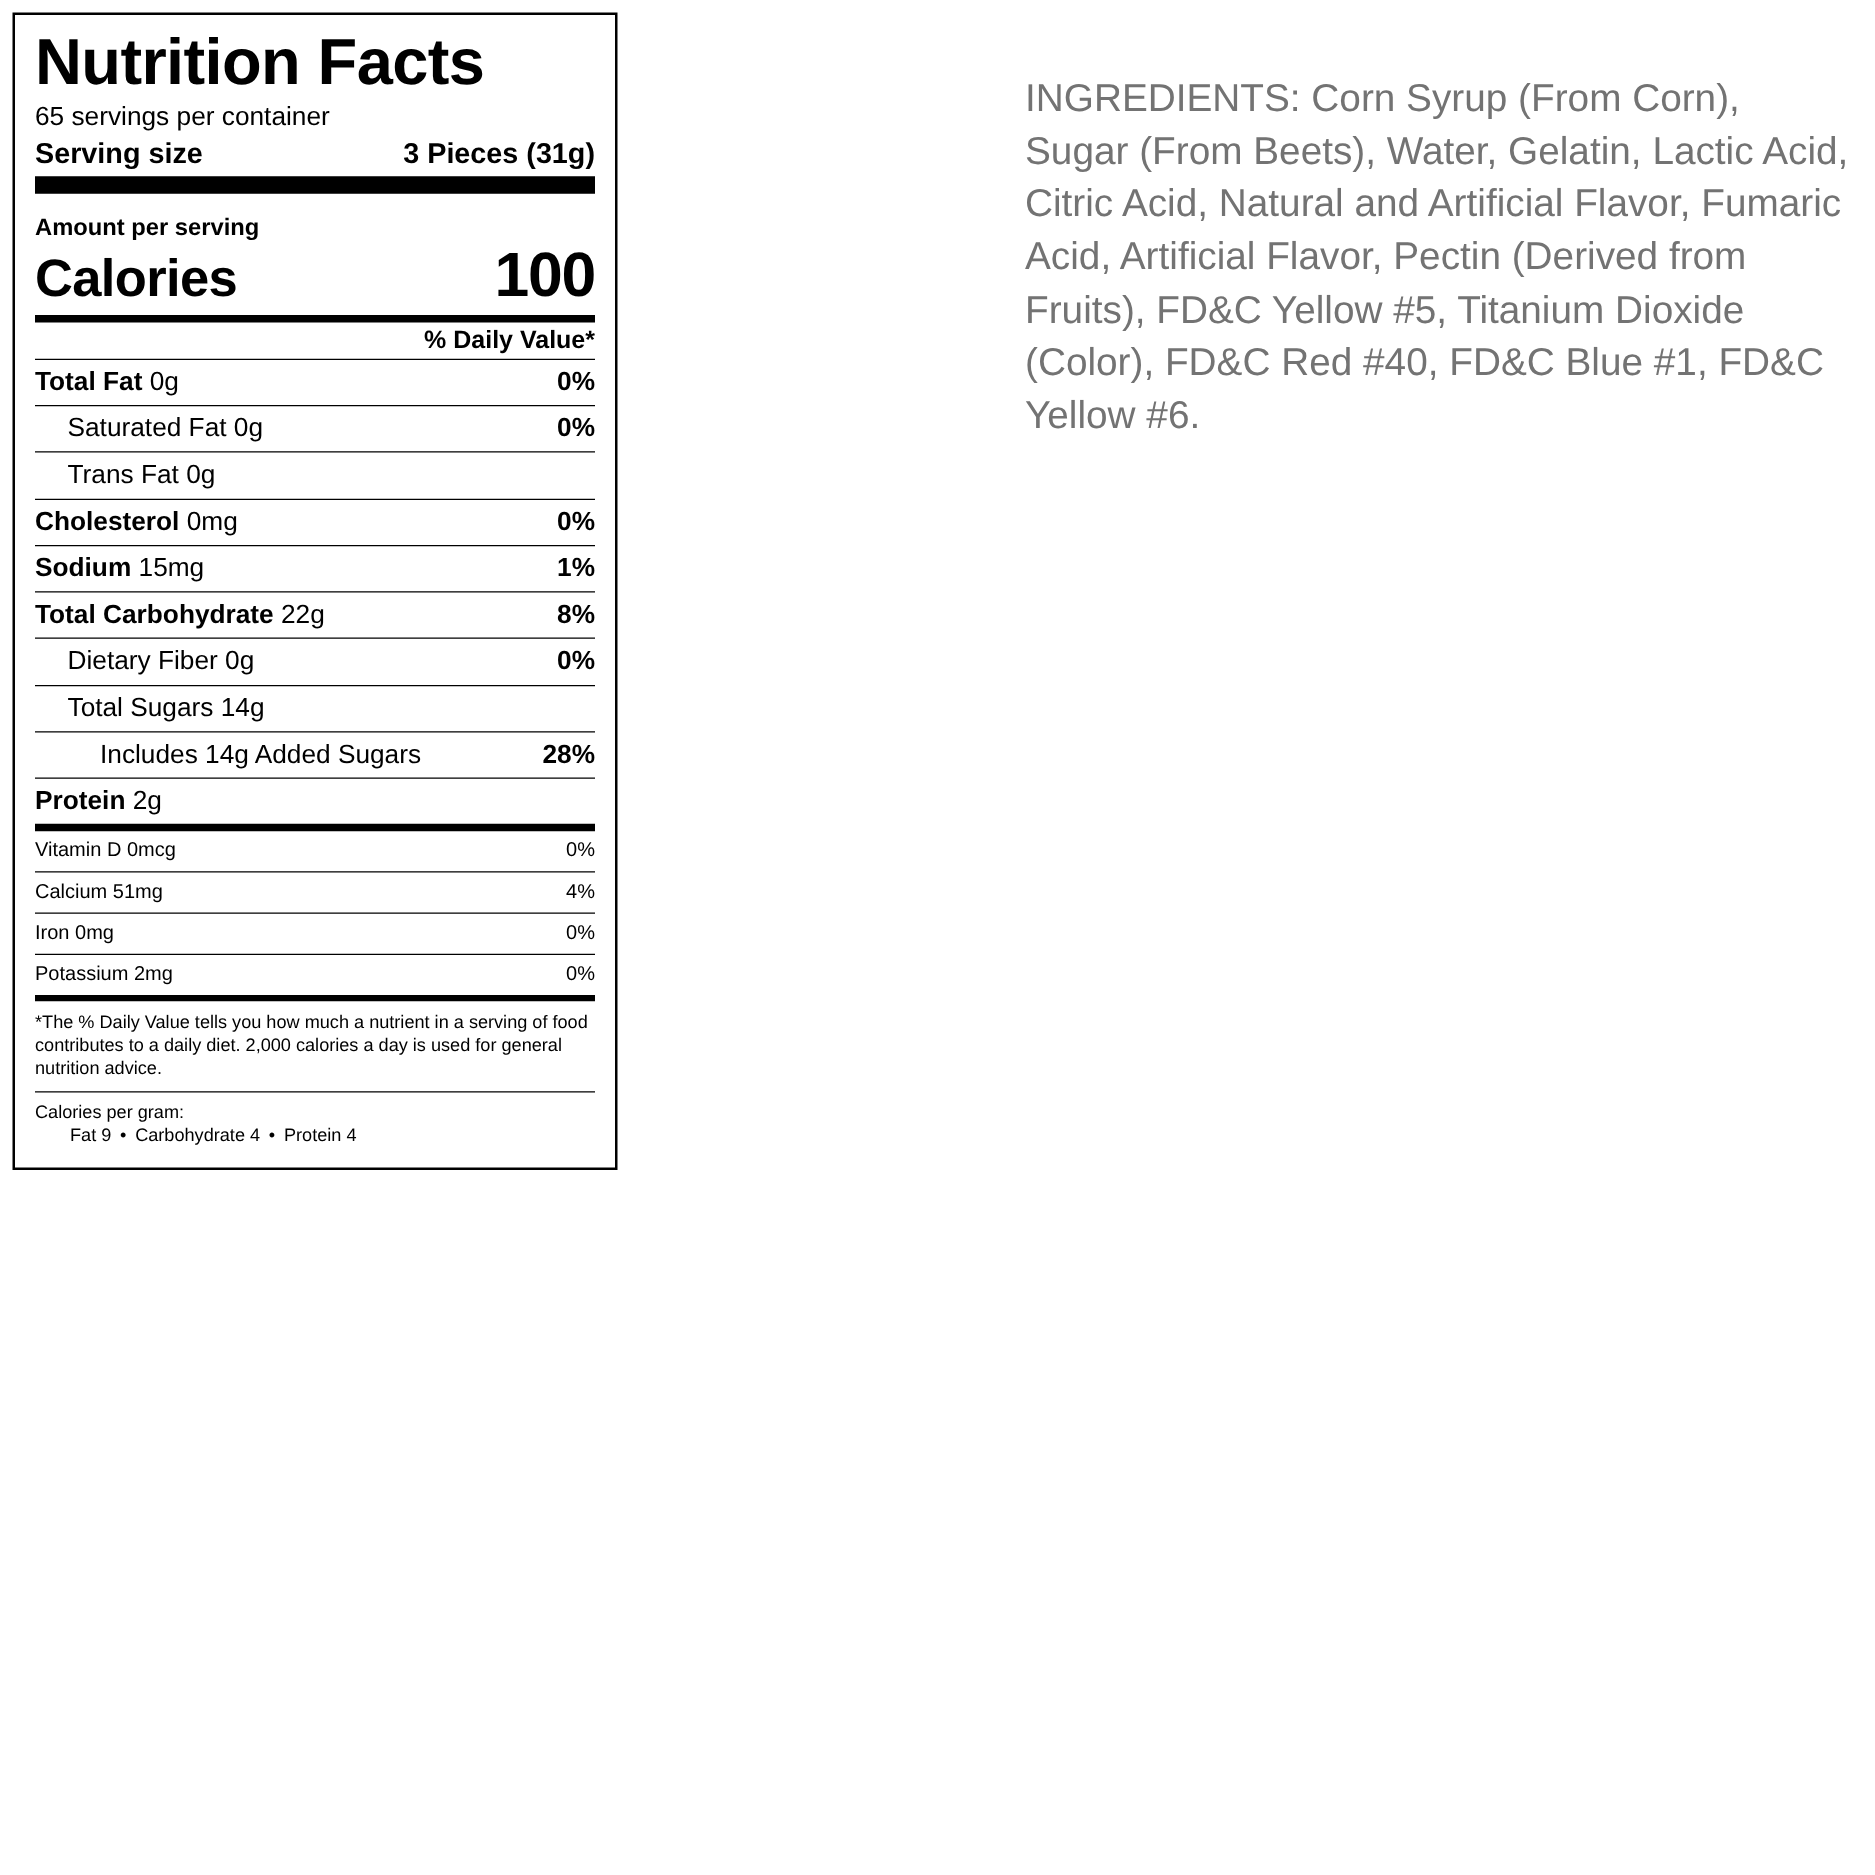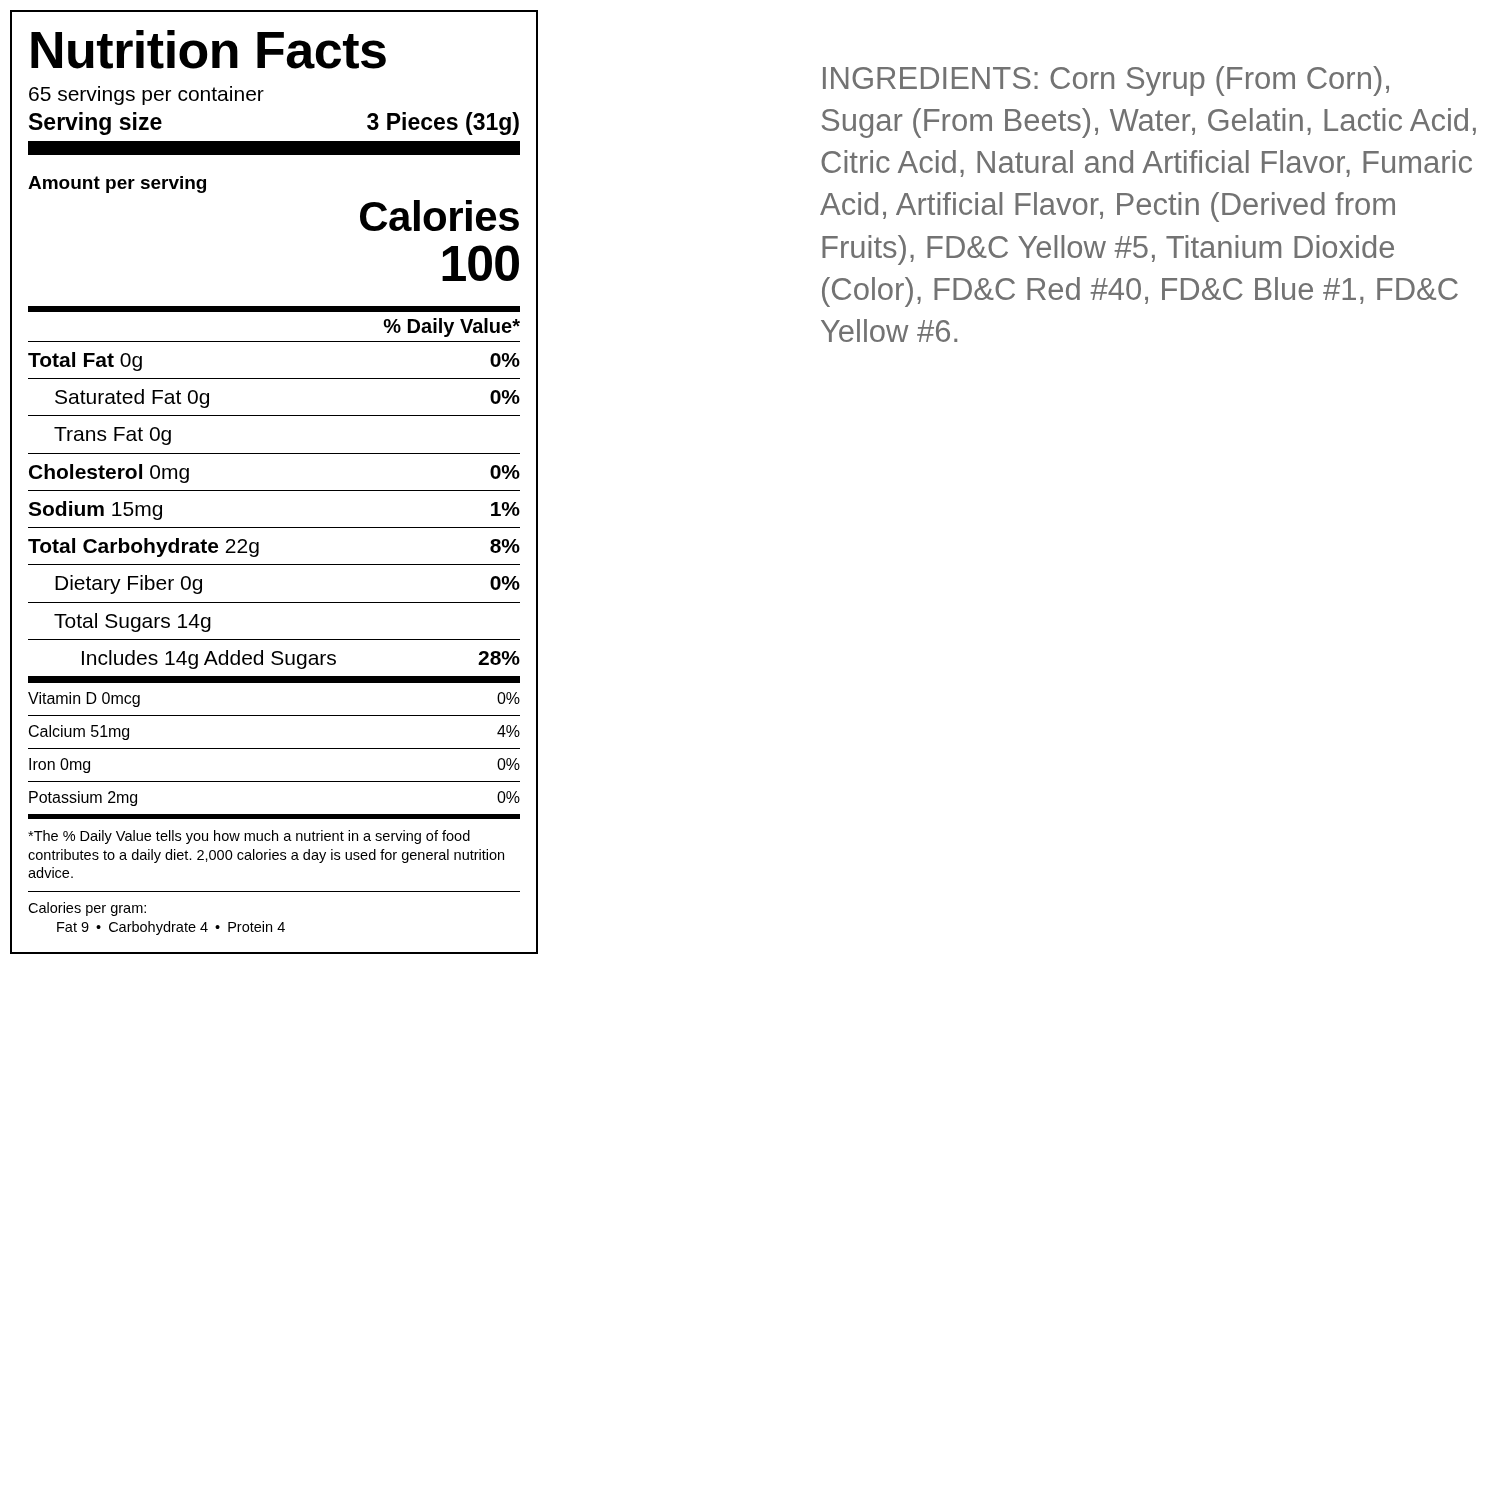--- a/index.html
+++ b/index.html
@@ -14,21 +14,21 @@
     font-family: "Liberation Sans", sans-serif;
     color: #000000;
     -webkit-font-smoothing: antialiased;
   }
 
   
   #nutrition-panel {
     position: absolute;
     left: 10px;
     top: 10px;
-    width: 528px;
+    width: 484px;
     box-sizing: border-box;
     border: 2px solid #000;
     background: #fff;
     padding: 10px 16px 14px 16px;
   }
 
   .nf-title {
     font-size: 52px;
     font-weight: bold;
     line-height: 1.02;
@@ -60,22 +60,21 @@
     font-size: 19px;
     font-weight: bold;
     padding-top: 17px;
     line-height: 1.2;
   }
 
   .nf-calories-row {
     display: flex;
     align-items: flex-end;
     justify-content: space-between;
-    padding-bottom: 17px;
-    flex-direction: column;
+    padding-bottom: 7px;
   }
   .nf-calories-label {
     font-size: 42px;
     font-weight: bold;
     line-height: 1.05;
     letter-spacing: -0.5px;
   }
   .nf-calories-value {
     font-size: 50px;
     font-weight: bold;
@@ -204,20 +203,24 @@
       <div class="nf-row indent-1">
         <span class="name">Total Sugars 14g</span>
         <span class="pct"></span>
       </div>
       <div class="rule-hair"></div>
       <div class="nf-row indent-2">
         <span class="name">Includes 14g Added Sugars</span>
         <span class="pct">28%</span>
       </div>
       <div class="rule-hair"></div>
+      <div class="nf-row">
+        <span class="name"><b>Protein</b> 2g</span>
+        <span class="pct"></span>
+      </div>
     </div>
 
   <div class="rule-med"></div>
 
   <div id="vitamin-rows">
       <div class="nf-vit-row">
         <span>Vitamin D 0mcg</span>
         <span>0%</span>
       </div>
       <div class="rule-hair"></div>

